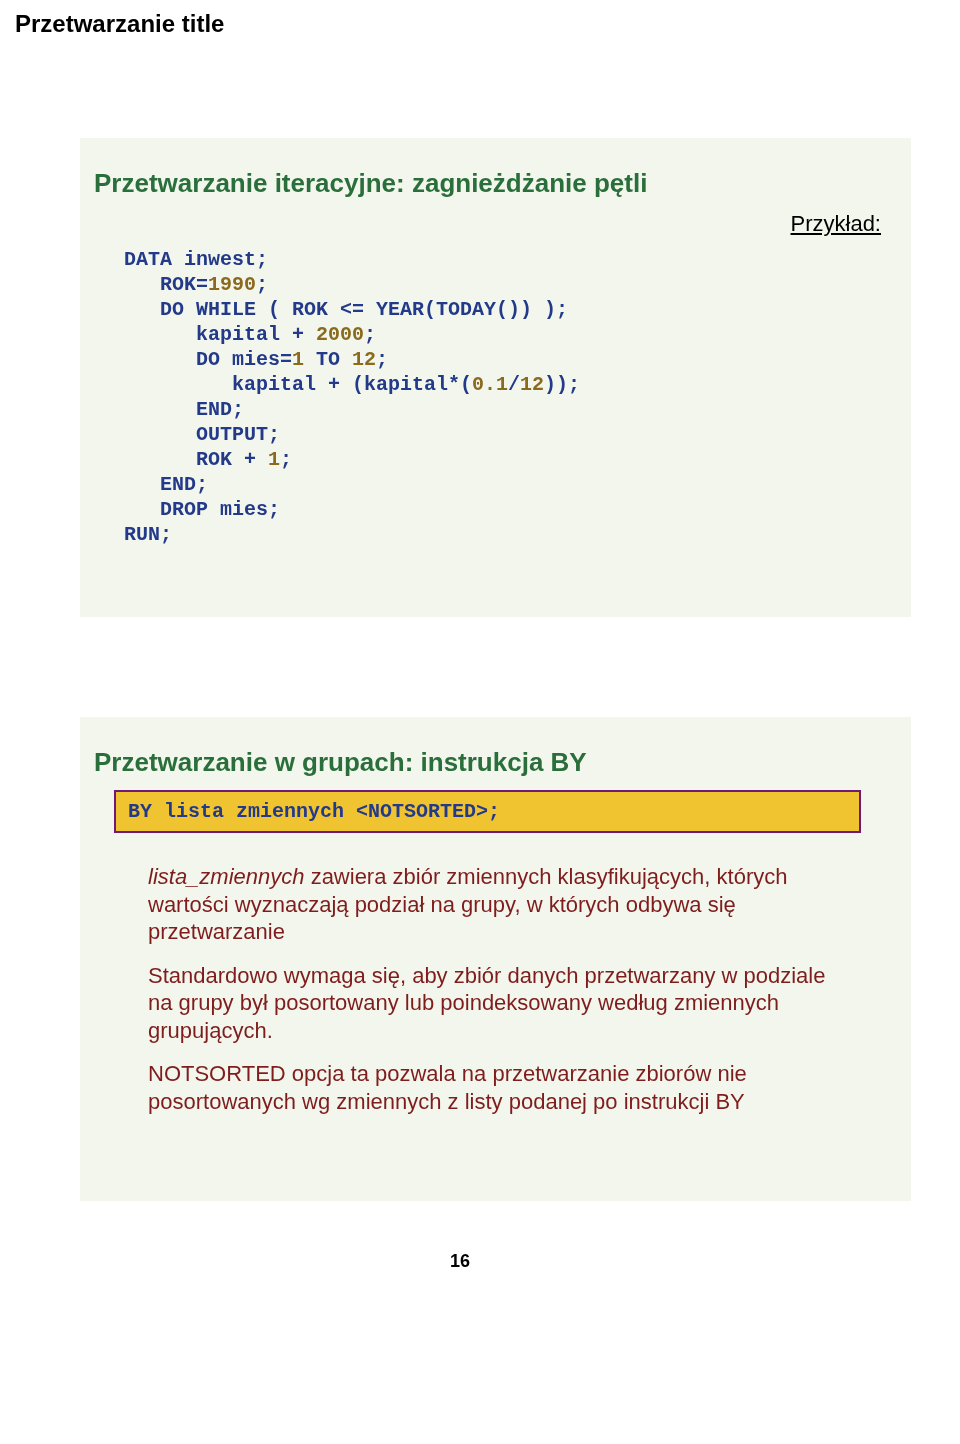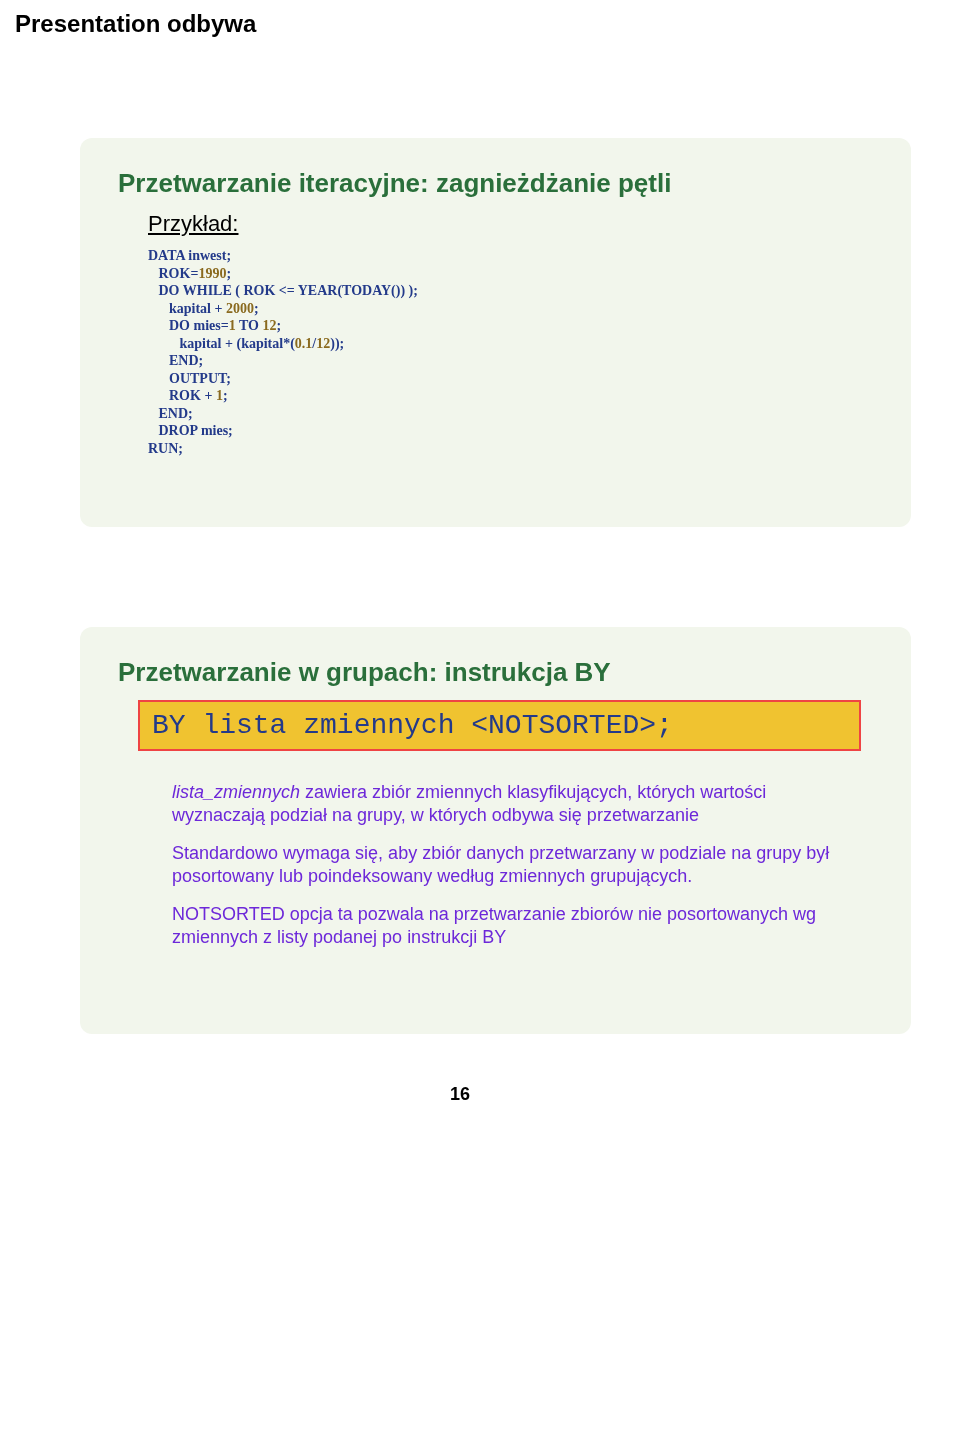--- a/index.html
+++ b/index.html
@@ -11,76 +11,76 @@
   }
   .page-title {
     font-size: 24px;
     font-weight: bold;
     padding: 10px 0 0 15px;
     color: #000;
   }
   .slide {
     background: #f2f6ec;
     margin: 100px 49px 40px 80px;
-    padding: 30px 30px 70px 38px;
-    border-radius: 12px;
+    padding: 30px 30px 70px 14px;
   }
   .slide-title {
     color: #2a6f3b;
     font-size: 26px;
     font-weight: bold;
     margin-bottom: 12px;
   }
   .example-label {
     color: #000;
     font-size: 22px;
     text-decoration: underline;
     padding-left: 30px;
     margin-bottom: 10px;
+    text-align: right;
   }
   .code {
-    font-family: Liberation Serif, serif;
-    font-size: 14px;
+    font-family: Liberation Mono, monospace;
+    font-size: 20px;
     font-weight: bold;
     color: #233a8a;
     white-space: pre;
     padding-left: 30px;
     line-height: 1.25;
   }
   .code .kw { color: #233a8a; }
   .code .num { color: #8a6a1f; }
   .by-box {
     background: #f0c330;
-    border: 2px solid #ef4444;
+    border: 2px solid #701a75;
     font-family: "Courier New", monospace;
-    font-size: 28px;
-    font-weight: normal;
+    font-size: 20px;
+    font-weight: bold;
     color: #233a8a;
     padding: 8px 12px;
     margin: 4px 20px 30px 20px;
   }
   .body-text {
-    font-size: 18px;
-    color: #6d28d9;
+    font-size: 22px;
+    color: #7f1d1d;
     padding: 0 30px 0 54px;
     line-height: 1.25;
   }
   .body-text p { margin: 0 0 16px 0; }
   .term { font-style: italic; }
   .page-num {
     text-align: center;
     font-size: 18px;
     font-weight: bold;
     padding: 10px 40px 20px 0;
   }
 </style>
 </head>
 <body>
 
-<div class="page-title">Presentation odbywa</div>
+<div class="page-title">Przetwarzanie title</div>
 
 <div class="slide">
   <div class="slide-title">Przetwarzanie iteracyjne: zagnieżdżanie pętli</div>
   <div class="example-label">Przykład:</div>
   <div class="code"><span class="kw">DATA</span><span> inwest;</span>
 <span>   ROK=</span><span class="num">1990</span><span>;</span>
 <span>   DO WHILE ( ROK &lt;= YEAR(TODAY()) );</span>
 <span>      kapital + </span><span class="num">2000</span><span>;</span>
 <span>      DO mies=</span><span class="num">1</span><span> TO </span><span class="num">12</span><span>;</span>
 <span>         kapital + (kapital*(</span><span class="num">0.1</span><span>/</span><span class="num">12</span><span>));</span>

